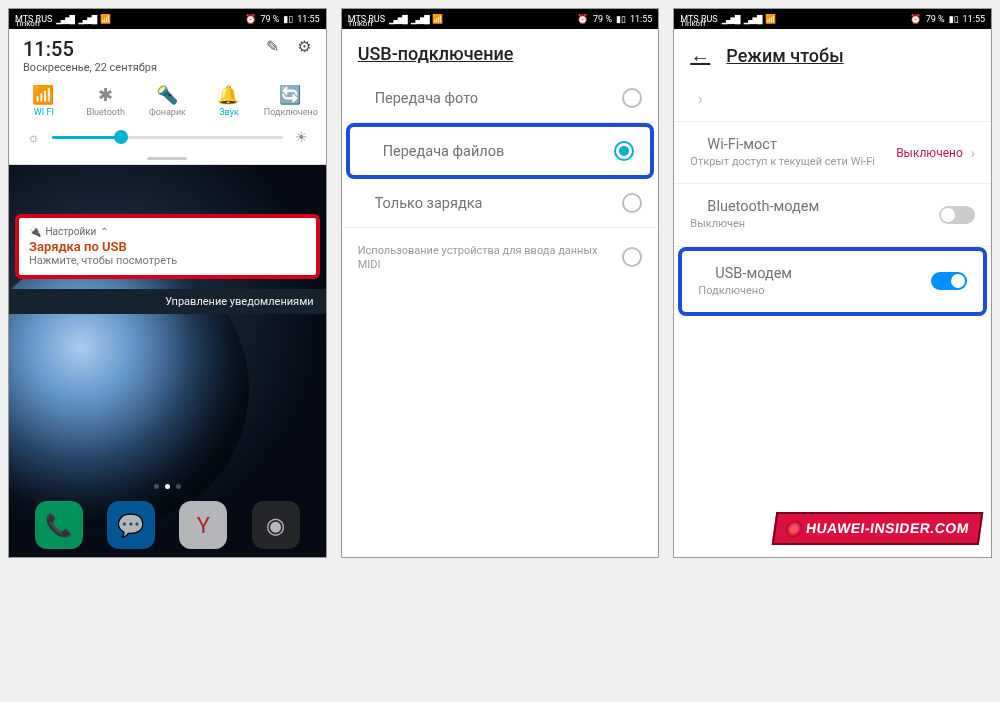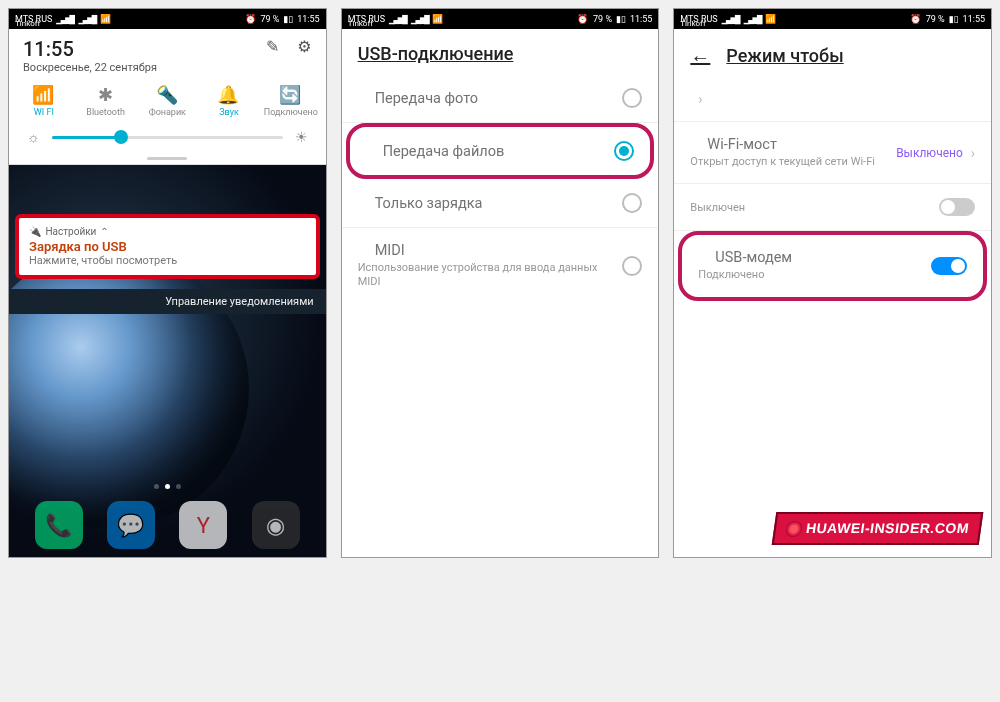--- a/index.html
+++ b/index.html
@@ -162,25 +162,25 @@
   .toggle {
     width:36px; height:18px; border-radius:10px; background:#ccc; position:relative;
   }
   .toggle::after {
     content:""; position:absolute; width:14px; height:14px; border-radius:50%;
     background:#fff; top:2px; left:2px;
   }
   .toggle.on { background:#0090ff; }
   .toggle.on::after { left:auto; right:2px; }
   .chev { color:#bbb; font-size:14px; margin-left:8px; }
-  .right-text { color:#8b5cf6; font-size:12px; }
+  .right-text { color:#be185d; font-size:12px; }
 
   .hl-frame {
-    border:4px solid #be185d;
-    border-radius:20px;
+    border:4px solid #1d4ed8;
+    border-radius:8px;
     margin:0 4px;
   }
   .hl-frame .option { border-bottom:none; }
 
   .watermark {
     position:absolute;
     bottom:12px; right:10px;
     background:#d91040;
     color:#fff;
     font-size:14px;
@@ -327,21 +327,20 @@
         </div>
       </div>
       <div class="option">
         <div class="option-text">
           <div class="option-title">Только зарядка</div>
         </div>
         <div class="radio"></div>
       </div>
       <div class="option">
         <div class="option-text">
-          <div class="option-title">MIDI</div>
           <div class="option-sub">Использование устройства для ввода данных MIDI</div>
         </div>
         <div class="radio"></div>
       </div>
     </div>
 </div>
 
 <div class="phone">
   <div class="status-bar">
     <div class="status-left">
@@ -370,20 +369,21 @@
       <div class="option">
         <div class="option-text">
           <div class="option-title">Wi-Fi-мост</div>
           <div class="option-sub">Открыт доступ к текущей сети Wi-Fi</div>
         </div>
         <span class="right-text">Выключено</span>
         <span class="chev">›</span>
       </div>
       <div class="option">
         <div class="option-text">
+          <div class="option-title">Bluetooth-модем</div>
           <div class="option-sub">Выключен</div>
         </div>
         <div class="toggle"></div>
       </div>
       <div class="hl-frame">
         <div class="option">
           <div class="option-text">
             <div class="option-title">USB-модем</div>
             <div class="option-sub">Подключено</div>
           </div>

